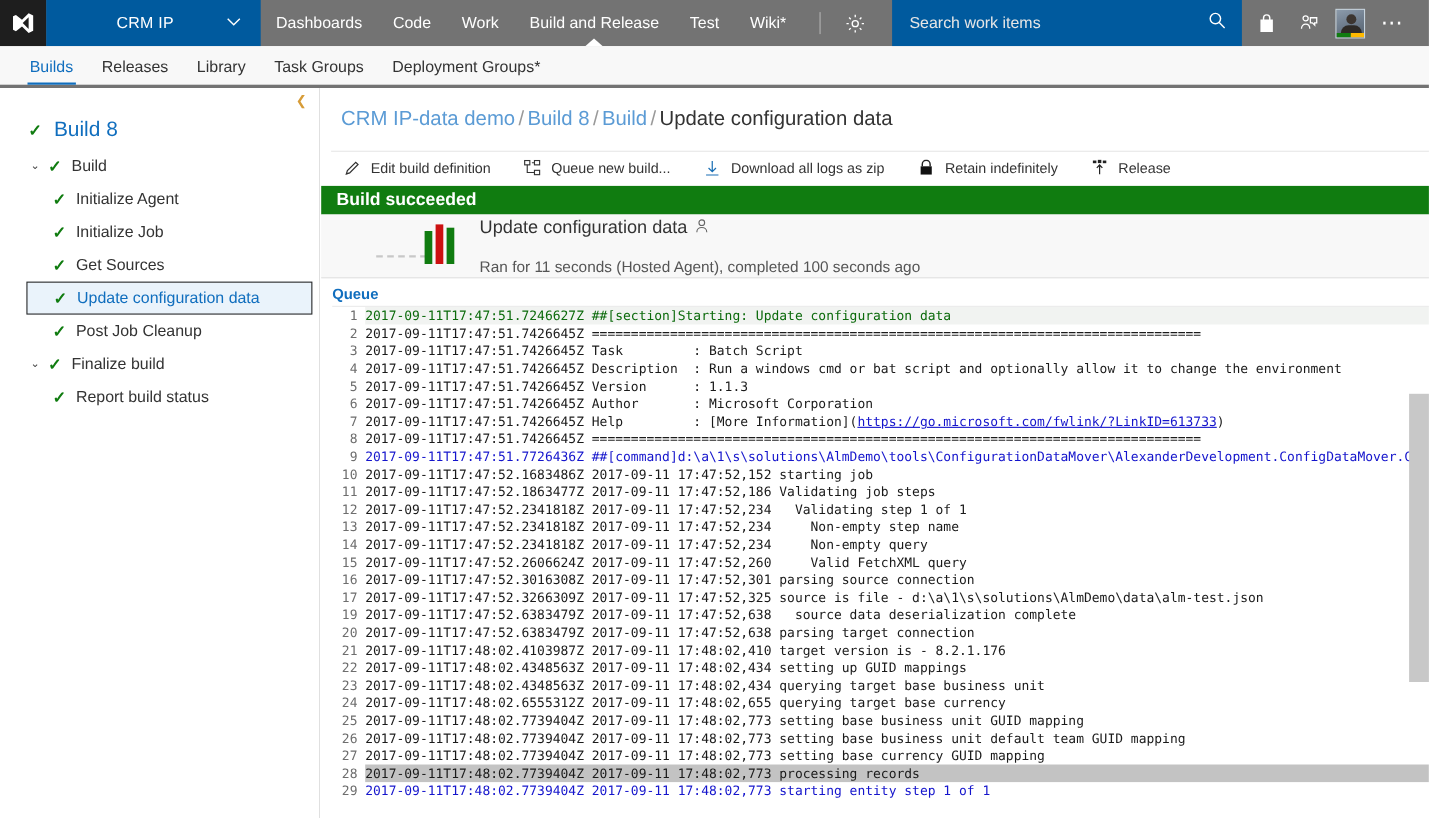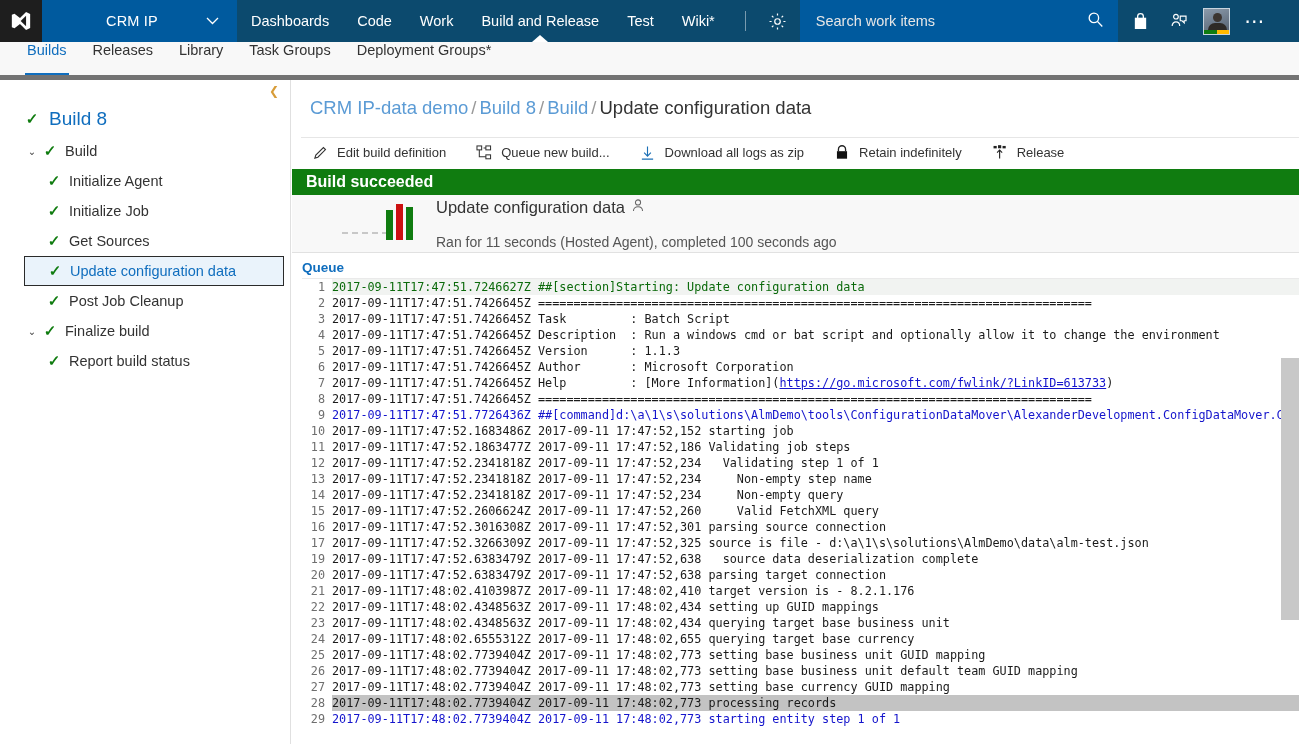--- a/index.html
+++ b/index.html
@@ -6,21 +6,21 @@
   html, body {
     width: 1299px; height: 744px;
     font-family: "Liberation Sans", sans-serif;
     background: #ffffff;
     overflow: hidden;
   }
 
   
   .topbar {
     position: absolute; top: 0; left: 0; width: 1299px; height: 42px;
-    background: #0c4a6e;
+    background: #737373;
     display: flex; align-items: stretch;
   }
   .vs-logo {
     width: 42px; height: 42px; background: #1e1e1e;
     display: flex; align-items: center; justify-content: center;
     flex: 0 0 42px;
   }
   .vs-logo svg { display: block; }
   .acct-zone {
     background: #005a9e; height: 42px;
@@ -52,21 +52,21 @@
     width: 1px; background: rgba(255,255,255,.45);
     margin: 11px 10px 11px 16px; height: 20px; align-self: center;
   }
   .gear-btn {
     display: flex; align-items: center; justify-content: center;
     width: 44px; height: 42px; color: #fff;
   }
   .searchbox {
     background: #005a9e; height: 42px; width: 318px;
     display: flex; align-items: center; justify-content: space-between;
-    padding: 0 14px 0 16px; margin-left: 0;
+    padding: 0 14px 0 16px; margin-left: 11px;
   }
   .searchbox .ph { color: #e6e6e6; font-size: 14.5px; }
   .rightbtns { display: flex; align-items: center; height: 42px; margin-left: 4px; }
   .rbtn {
     width: 38px; height: 42px; display: flex;
     align-items: center; justify-content: center; color: #fff;
   }
   .avatar {
     width: 27px; height: 27px; position: relative;
     background: linear-gradient(160deg,#8c9bab 0%,#6f7d8d 48%,#54606d 100%);
@@ -82,22 +82,22 @@
   }
   .avatar .bar { position: absolute; bottom: 0; height: 4px; width: 100%; display: flex; }
   .avatar .bar i { flex: 1; }
   .avatar .bar i:nth-child(1) { background: #107c10; }
   .avatar .bar i:nth-child(2) { background: #ffb900; }
   .ellipsis { color: #fff; font-size: 20px; letter-spacing: 1px; line-height: 10px; }
 
   
   .hubbar {
     position: absolute; top: 42px; left: 0; width: 1299px; height: 38px;
-    background: #f8f8f8; border-bottom: 5px solid #737373;
-    display: flex; padding-left: 14px;
+    background: #f8f8f8; border-bottom: 3px solid #737373;
+    display: flex; align-items: flex-end; padding-left: 14px;
   }
   .hubtab {
     font-size: 14.5px; color: #333333; padding: 0 13px 8px 13px;
     position: relative; white-space: nowrap;
   }
   .hubtab.active { color: #106ebe; }
   .hubtab.active::after {
     content: ""; position: absolute; left: 11px; right: 11px; bottom: 0;
     height: 2px; background: #106ebe;
   }

